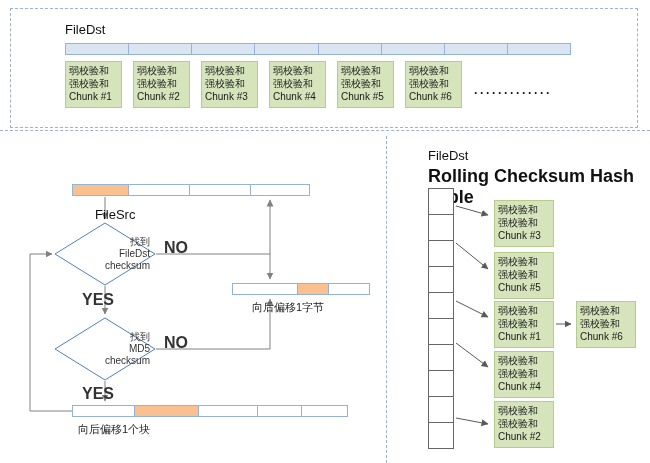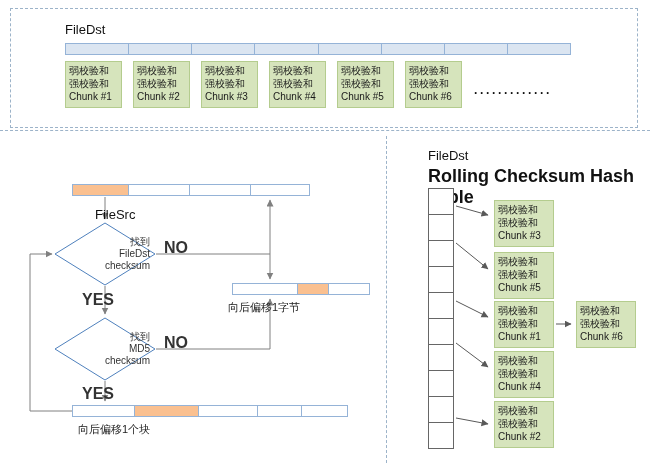--- a/index.html
+++ b/index.html
@@ -156,21 +156,21 @@
     <div>checksum</div>
   </div>
   <div class="abs branch-label" style="left:164px;top:334px;">NO</div>
   <div class="abs branch-label" style="left:82px;top:385px;">YES</div>
 
   <div class="abs bar" style="left:232px;top:283px;width:140px;">
     <div class="seg" style="width:66px"></div>
     <div class="seg orange" style="width:32px"></div>
     <div class="seg" style="width:42px"></div>
   </div>
-  <div class="abs bar-caption" style="left:228px;top:300px;">向后偏移1字节</div>
+  <div class="abs bar-caption" style="left:252px;top:300px;">向后偏移1字节</div>
 
   <div class="abs bar" style="left:72px;top:405px;width:280px;">
     <div class="seg" style="width:63px"></div>
     <div class="seg orange" style="width:65px"></div>
     <div class="seg" style="width:60px"></div>
     <div class="seg" style="width:45px"></div>
     <div class="seg" style="width:47px"></div>
   </div>
   <div class="abs bar-caption" style="left:78px;top:422px;">向后偏移1个块</div>
 

